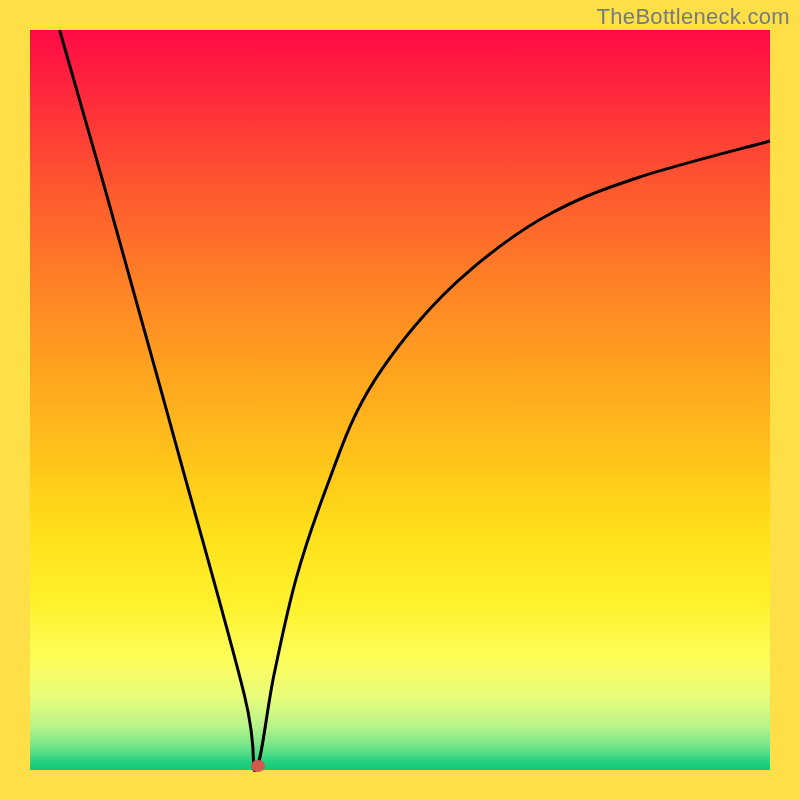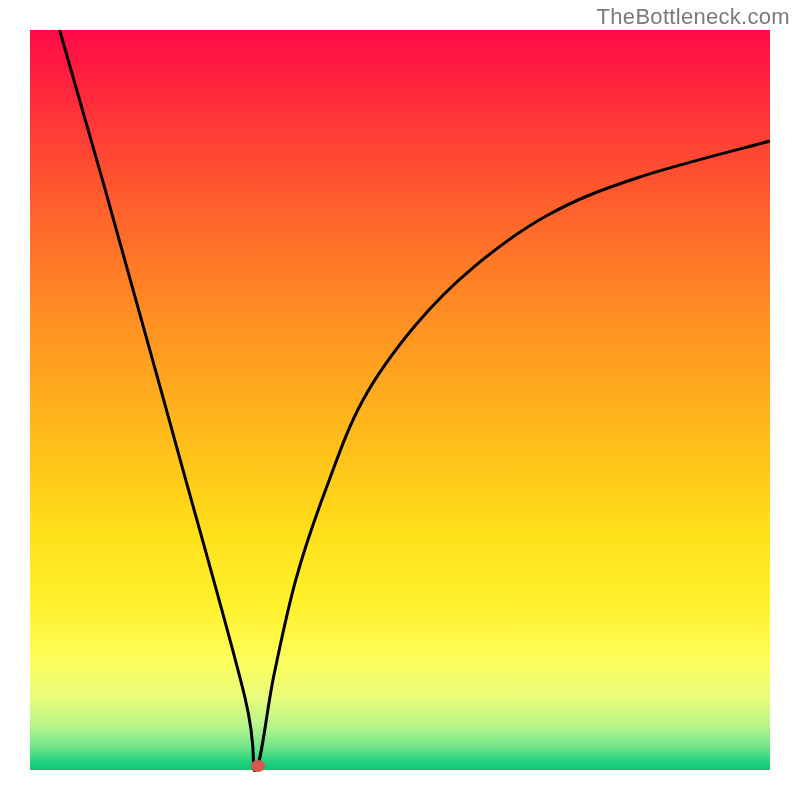--- a/index.html
+++ b/index.html
@@ -9,21 +9,21 @@
     height: 800px;
     background: #000;
     overflow: hidden;
   }
   .frame {
     position: absolute;
     left: 0;
     top: 0;
     width: 800px;
     height: 800px;
-    background: #ffffff;
+    background: #fde047;
   }
   .plot-area {
     position: absolute;
     left: 30px;
     top: 30px;
     width: 740px;
     height: 740px;
     
     background: linear-gradient(
       to bottom,

